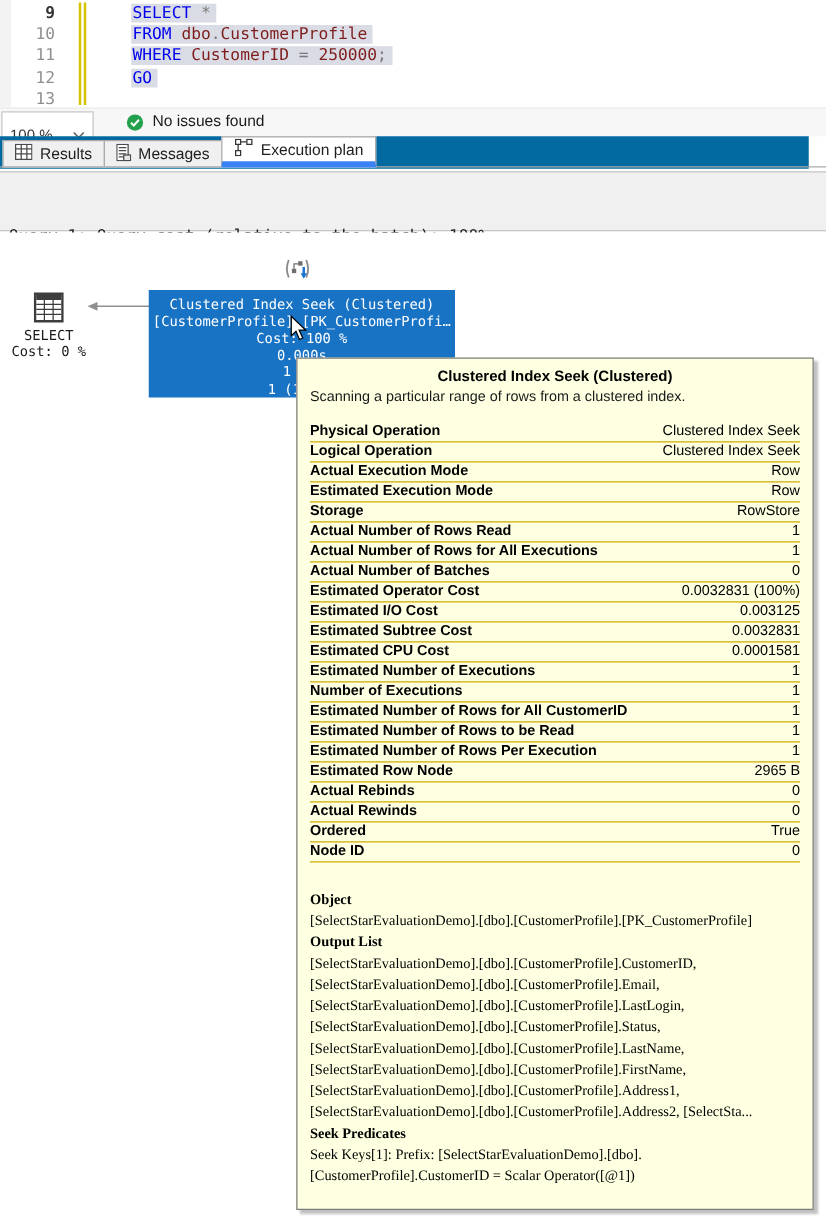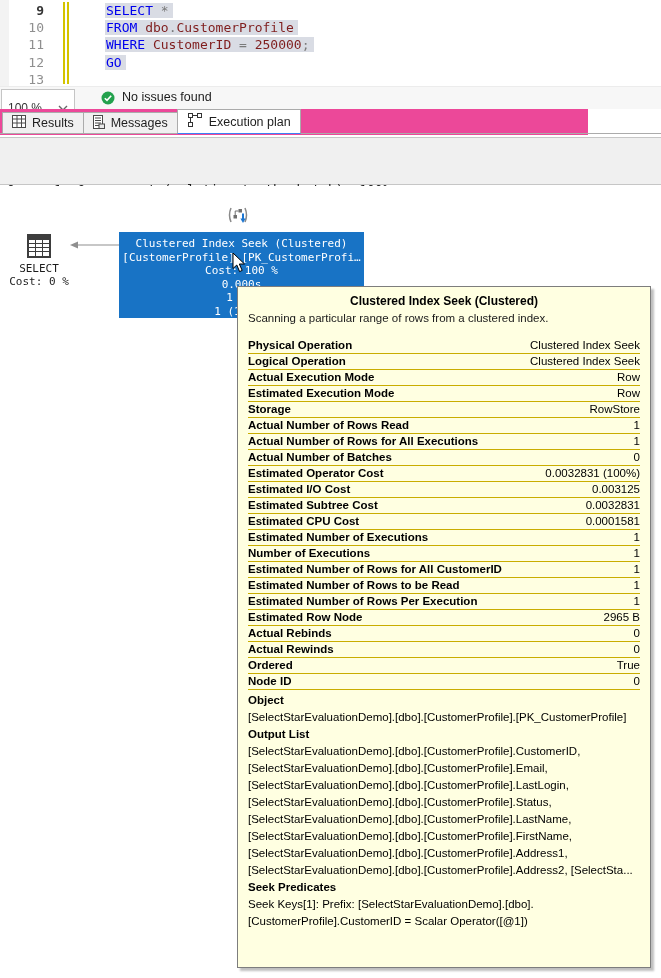--- a/index.html
+++ b/index.html
@@ -28,27 +28,27 @@
   
   .statusbar{position:absolute;left:0;top:86px;width:661px;height:23px;background:#f7f7f7;
              border-top:1px solid #ececec;}
   .zoom-box{position:absolute;left:1px;top:2px;width:74px;height:37px;background:#fff;
             border:1px solid #c5c5c5;display:flex;align-items:center;justify-content:space-between;
             padding:0 6px;font-size:12px;color:#333;cursor:default;}
   .check-ic{position:absolute;left:101px;top:4px;}
   .status-msg{position:absolute;left:122px;top:3px;font-size:12.5px;color:#1b1b1b;}
 
   
-  .tabstrip{position:absolute;left:0;top:109px;width:588px;height:26px;background:#ec4899;}
+  .tabstrip{position:absolute;left:0;top:109px;width:647px;height:26px;background:#0369a1;}
   .tabstrip-line{position:absolute;left:0;top:24px;width:661px;height:1px;background:#ababab;}
   .tabs-inner{position:absolute;left:2px;bottom:1px;display:flex;align-items:flex-end;}
   .tab{display:inline-flex;align-items:center;gap:6px;padding:0 9px;height:22px;
        background:#f0f0f0;border:1px solid #ababab;margin-right:-1px;
        font-size:12.5px;color:#1e1e1e;position:relative;}
-  .tab.active{background:#fff;height:25px;z-index:2;border-bottom:1px solid #3b82f6;margin-top:28px;}
+  .tab.active{background:#fff;height:25px;z-index:2;border-bottom:5px solid #3b82f6;margin-top:28px;}
   .tab svg{flex:none;}
 
   
   .qband{position:absolute;left:0;top:137px;width:661px;height:48px;background:#f0f0f0;
          border-top:1px solid #c6c6c6;border-bottom:1px solid #c6c6c6;
          font:13px "DejaVu Sans Mono",monospace;color:#1c1c1c;
          padding:4px 0 0 7px;line-height:19px;white-space:pre;}
 
   
   .plan{position:absolute;left:0;top:186px;width:661px;height:792px;background:#fff;}
@@ -69,21 +69,21 @@
   
   .tooltip{position:absolute;left:237px;top:286px;width:414px;height:682px;background:var(--ttbg);
            border:1px solid #7d7d7d;box-shadow:3px 3px 2px rgba(0,0,0,0.25);
            padding:4px 10px 6px 10px;font-size:11.5px;color:#000;overflow:hidden;z-index:10;}
   .tt-title{font-weight:bold;text-align:center;font-size:12px;line-height:16px;margin-top:2px;}
   .tt-desc{font-size:11.5px;line-height:16px;color:#1a1a1a;margin-top:1px;}
   .tt-rows{margin-top:12px;}
   .tt-row{display:flex;justify-content:space-between;align-items:flex-start;
           border-bottom:1px solid var(--sep);height:16px;line-height:15px;white-space:nowrap;}
   .tt-row .lab{font-weight:bold;}
-  .tt-sections{margin-top:2px;}
+  .tt-sections{margin-top:22px;font-family:Liberation Serif, serif;}
   .tt-sec-header{font-weight:bold;line-height:17px;}
   .tt-sec-line{line-height:17px;white-space:nowrap;overflow:hidden;}
 </style>
 </head>
 <body>
 
 <div class="editor">
   <div class="gutter-strip"></div>
   <div class="editor-lines">
       <div class="code-row"><span class="lnum current">9</span><span class="cline hl"><span class="kw">SELECT</span><span class="op"> *</span></span></div>

